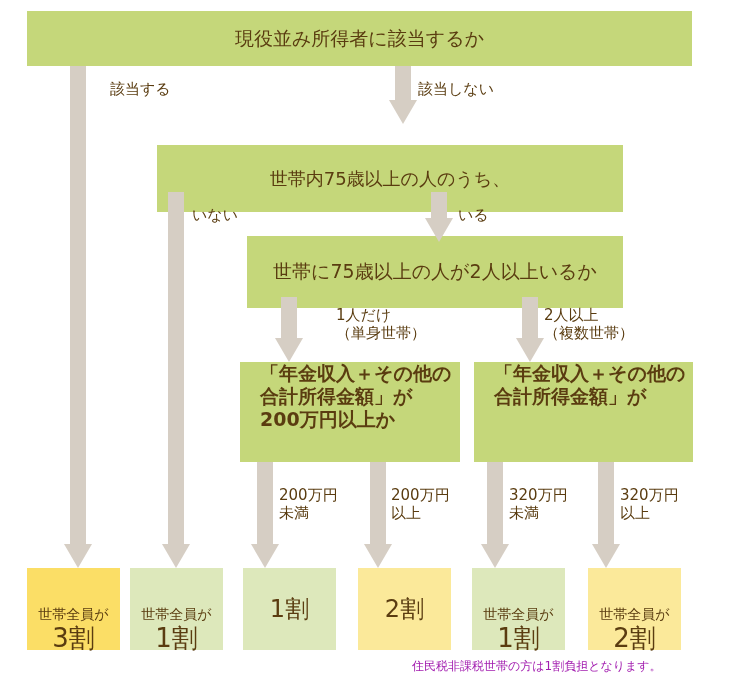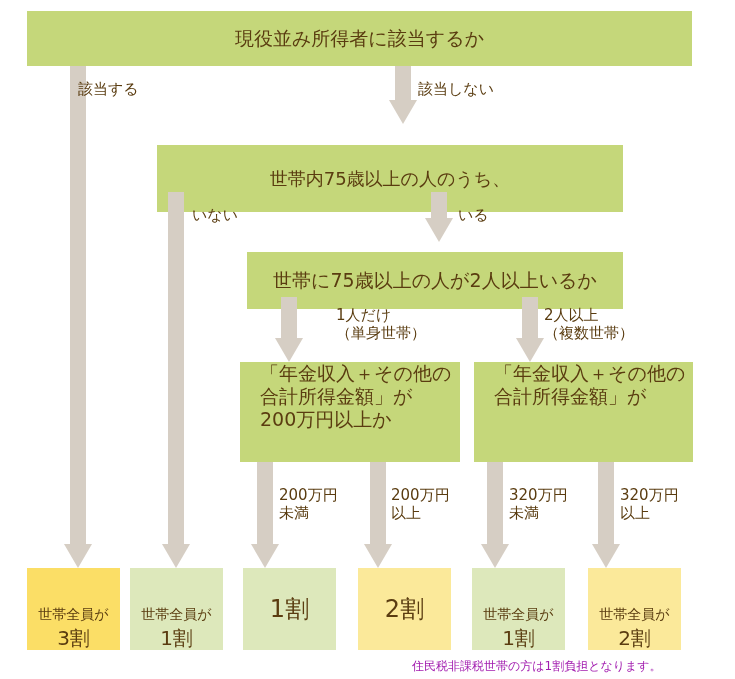--- a/index.html
+++ b/index.html
@@ -6,73 +6,73 @@
   body {
     width: 735px; height: 679px; position: relative; overflow: hidden;
     font-family: "DejaVu Sans", "Liberation Sans", sans-serif;
     color: #5a3c10;
   }
   .box {
     position: absolute; background: #c5d77a;
     display: flex; align-items: center; justify-content: center;
     text-align: center; color: #5a3c10; box-sizing: border-box;
   }
-  .box.left { justify-content: flex-start; text-align: left; padding-left: 20px; }
+  .box.left { justify-content: flex-start; text-align: left; padding-left: 20px; font-weight: bold; }
   .t1 { font-size: 19px; }
   .t2 { font-size: 18px; line-height: 25px; margin-top: 20px; }
   .t3 { font-size: 19px; line-height: 23px; font-weight: 500; }
   .shaft { position: absolute; background: #d6cec4; }
   .head {
     position: absolute; width: 0; height: 0;
     border-left: 14px solid transparent; border-right: 14px solid transparent;
     border-top: 24px solid #d6cec4;
   }
   .lbl { position: absolute; font-size: 15px; line-height: 18px; color: #5a3c10; white-space: nowrap; }
   .res {
     position: absolute; top: 568px; height: 82px; width: 93px;
     display: flex; flex-direction: column; align-items: center; justify-content: center;
     color: #5a3c10; text-align: center;
   }
   .res .small { font-size: 14px; line-height: 18px; margin-top: 40px; }
-  .res .big { font-size: 20px; line-height: 30px; }
+  .res .big { font-size: 26px; line-height: 30px; }
   .res .only { font-size: 24px; }
   .res.yellow-strong { background: #fbde66; }
   .res.green-light { background: #dde8bb; }
   .res.yellow-light { background: #fbe99a; }
   .note { position: absolute; left: 412px; top: 658px; font-size: 12px; color: #a21caf; white-space: nowrap; }
 </style>
 </head>
 <body>
 
 <div class="box t1" style="left:27px;top:11px;width:665px;height:55px;">
   <span>現役並み所得者に該当するか</span>
 </div>
 
 <div class="box t2" style="left:157px;top:125px;width:466px;height:67px;flex-direction:column;">
   <span>世帯内75歳以上の人のうち、</span>
 </div>
 
-<div class="box t1" style="left:247px;top:252px;width:376px;height:57px;">
+<div class="box t1" style="left:247px;top:236px;width:376px;height:72px;">
   <span>世帯に75歳以上の人が2人以上いるか</span>
 </div>
 
 <div class="box left t3" style="left:240px;top:362px;width:220px;height:100px;flex-direction:column;align-items:flex-start;">
   <span>「年金収入＋その他の</span>
   <span>合計所得金額」が</span>
   <span>200万円以上か</span>
 </div>
 
 <div class="box left t3" style="left:474px;top:362px;width:219px;height:100px;flex-direction:column;align-items:flex-start;">
   <span>「年金収入＋その他の</span>
   <span>合計所得金額」が</span>
 </div>
 
 <div class="shaft" style="left:70px;top:66px;width:16px;height:478px;"></div>
 <div class="head" style="left:64px;top:544px;"></div>
-<div class="lbl" style="left:78px;top:80px;">該当する</div>
+<div class="lbl" style="left:110px;top:80px;">該当する</div>
 
 <div class="shaft" style="left:395px;top:66px;width:16px;height:34px;"></div>
 <div class="head" style="left:389px;top:100px;"></div>
 <div class="lbl" style="left:418px;top:80px;">該当しない</div>
 
 <div class="shaft" style="left:168px;top:192px;width:16px;height:352px;"></div>
 <div class="head" style="left:162px;top:544px;"></div>
 <div class="lbl" style="left:192px;top:206px;">いない</div>
 
 <div class="shaft" style="left:431px;top:192px;width:16px;height:26px;"></div>

